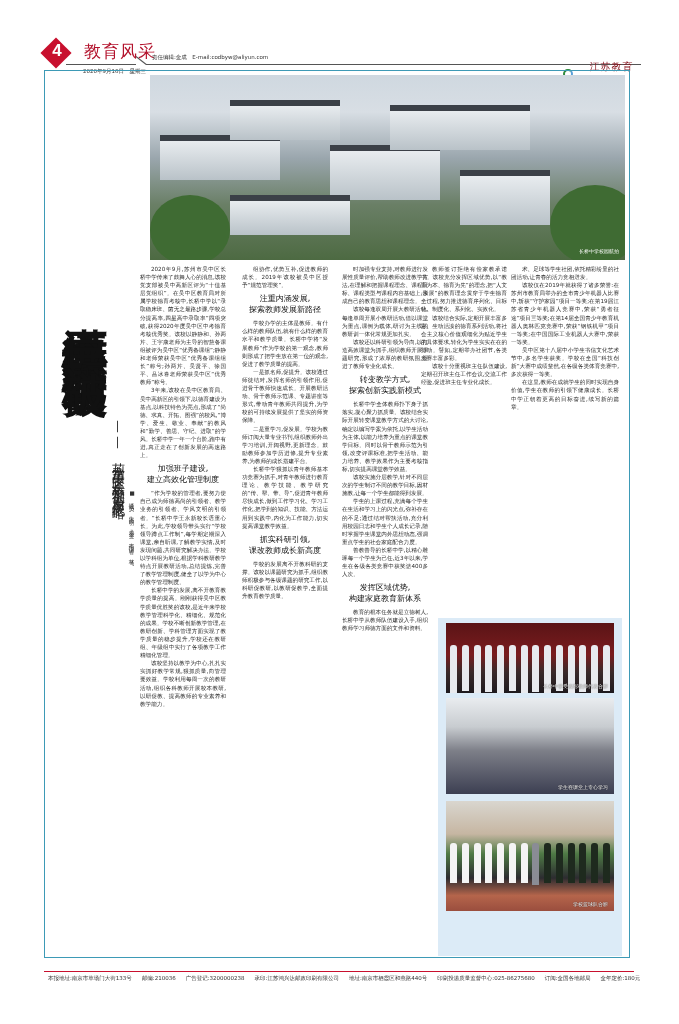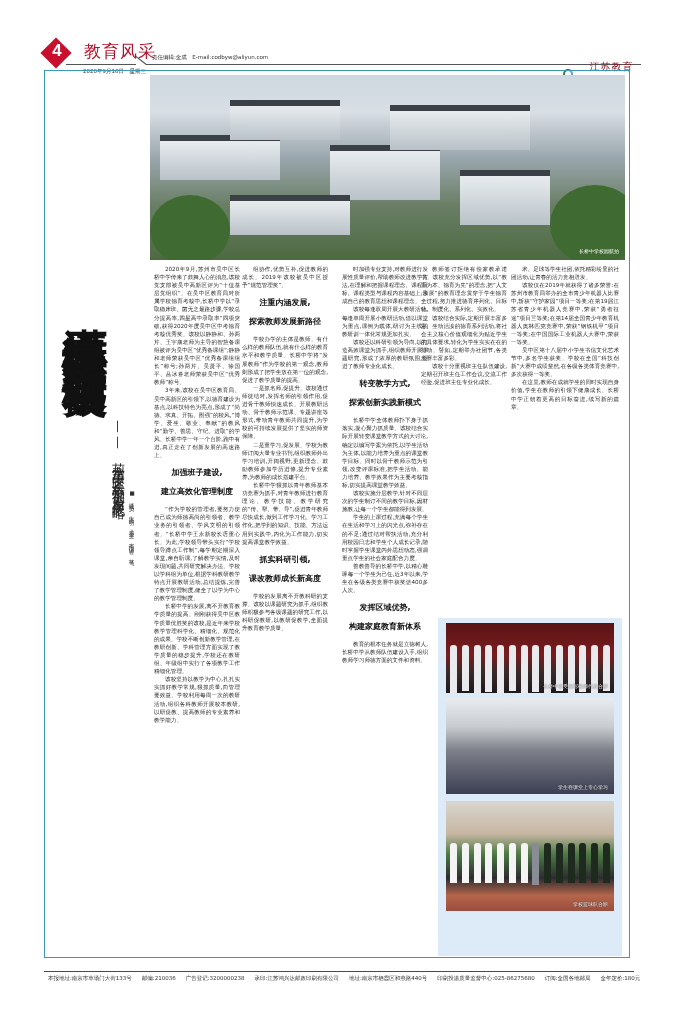--- a/index.html
+++ b/index.html
@@ -31,22 +31,22 @@
   .photo-caption { position: absolute; right: 6px; bottom: 6px; color: #fff; font-size: 5px; }
 
   
   .main-title { position: absolute; left: 58px; top: 292px; width: 52px; writing-mode: vertical-rl; font-size: 45px; font-weight: 900; line-height: 50px; letter-spacing: 2px; color: #111; font-family: "DejaVu Sans", sans-serif; }
   .subtitle { position: absolute; left: 110px; top: 420px; writing-mode: vertical-rl; font-size: 13px; letter-spacing: 3px; line-height: 16px; color: #222; }
   .byline { position: absolute; left: 129px; top: 490px; writing-mode: vertical-rl; font-size: 5.5px; letter-spacing: 2px; color: #333; }
 
   
   .col { position: absolute; top: 265px; width: 86px; font-size: 5.6px; line-height: 8.1px; color: #2a2a2a; text-align: justify; overflow: hidden; }
   .col p { text-indent: 11px; margin-bottom: 0; }
-  .col h3 { font-size: 8px; font-weight: bold; text-align: center; line-height: 19px; margin: 4px 0 4px 0; color: #111; }
-  .col.c1 { left: 154px; height: 685px; }
+  .col h3 { font-size: 8px; font-weight: normal; text-align: center; line-height: 11px; margin: 4px 0 4px 0; color: #111; }
+  .col.c1 { left: 140px; height: 685px; }
   .col.c2 { left: 242px; height: 685px; }
   .col.c3 { left: 342px; height: 685px; }
   .col.c4 { left: 421px; height: 355px; }
   .col.c5 { left: 511px; height: 355px; width: 108px; }
 
   
   .photo-panel { position: absolute; left: 438px; top: 618px; width: 184px; height: 338px; background: #dcebf7; }
   .photo { position: absolute; left: 8px; width: 168px; overflow: hidden; }
   .photo .cap { position: absolute; right: 6px; bottom: 4px; color: #fff; font-size: 5px; text-shadow: 0 0 1px #000; }
   .p1 { top: 5px; height: 70px; background: linear-gradient(180deg,#5a1416 0%,#7a1c1e 45%,#3a2a2a 70%,#1e1a1e 100%); }

